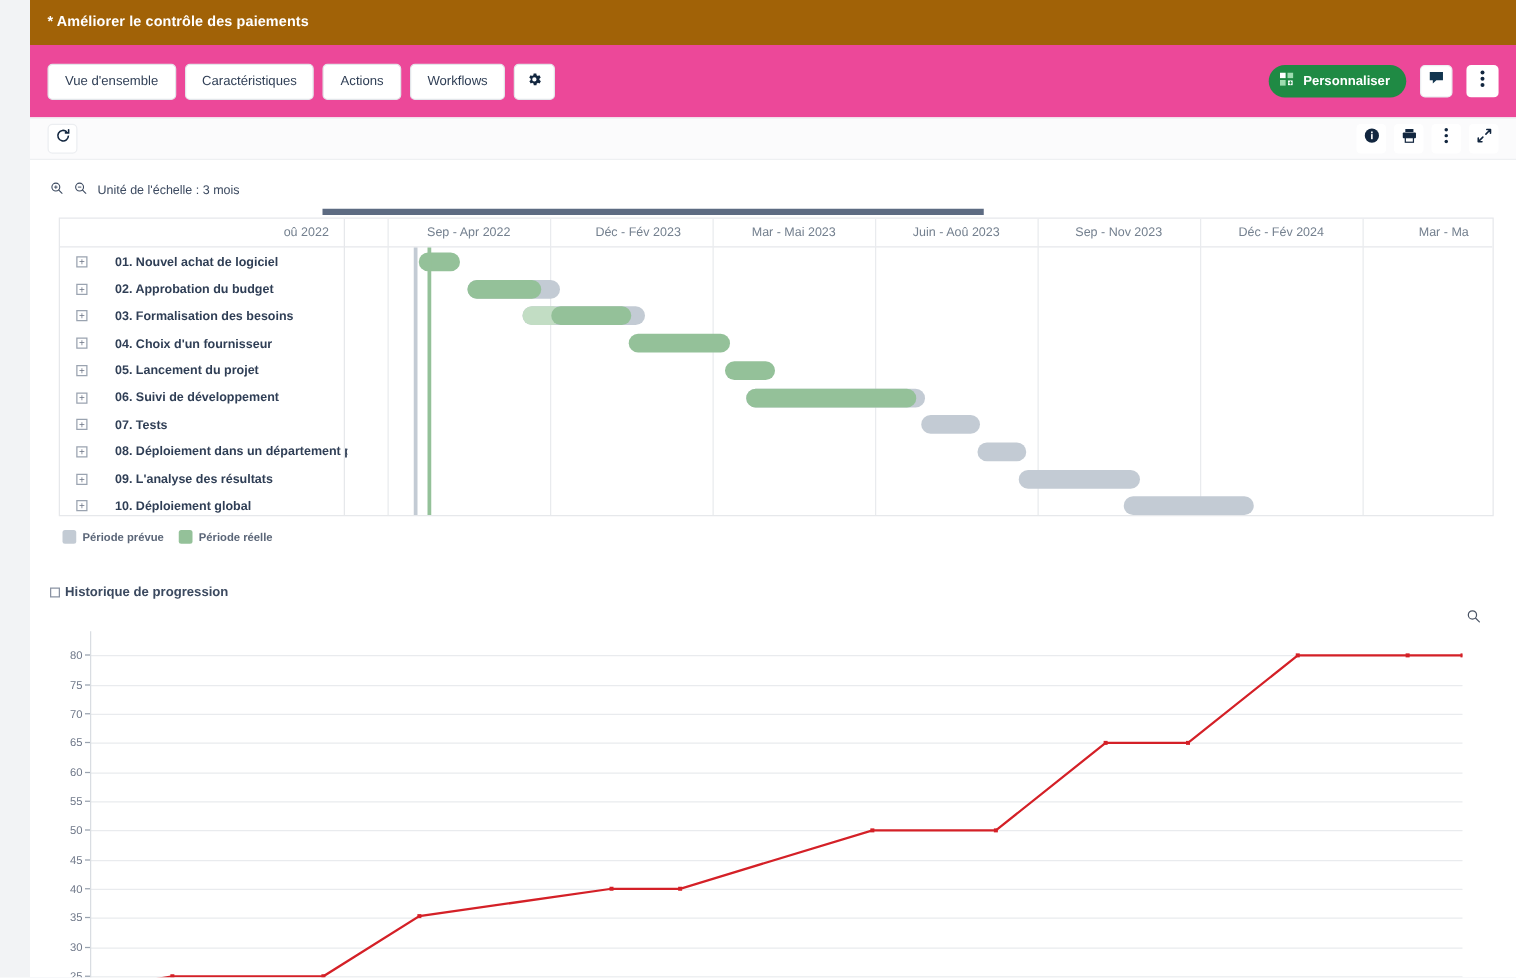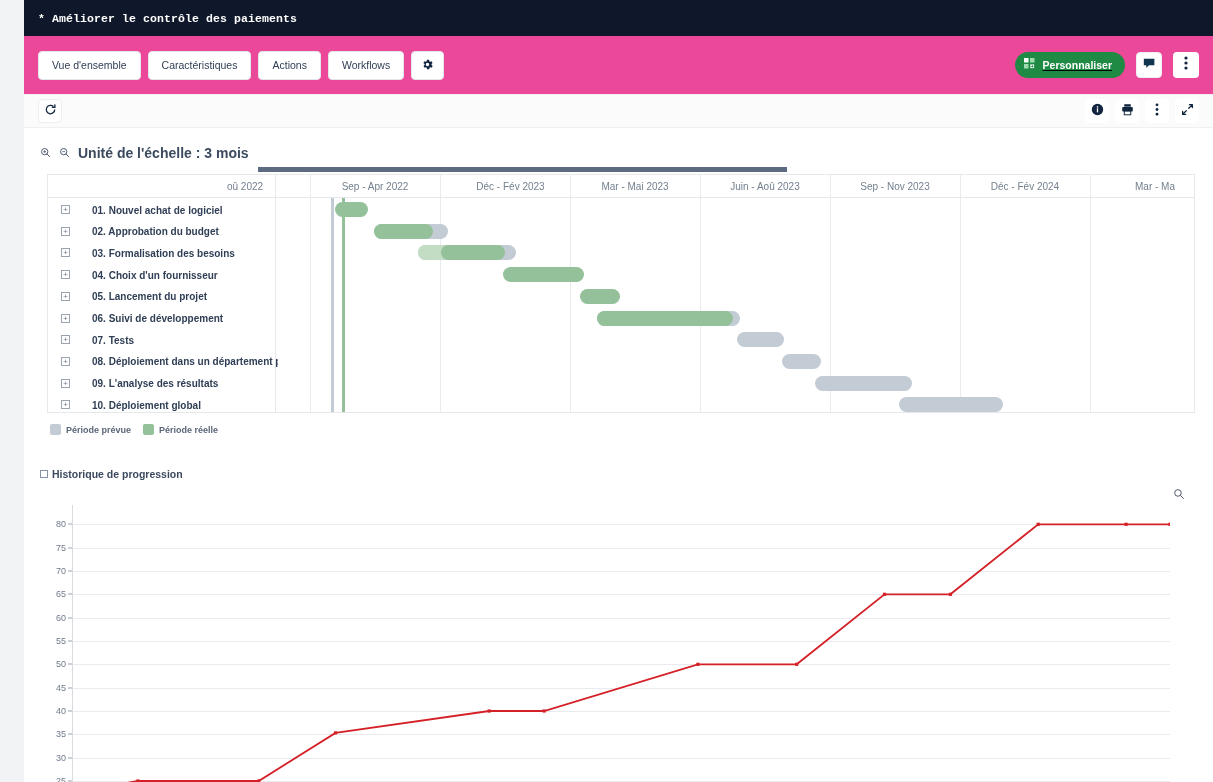--- a/index.html
+++ b/index.html
@@ -13,24 +13,23 @@
   .app {
     position: relative;
     width: 1213px; height: 782px;
     background: #ffffff;
     overflow: hidden;
   }
 
   
   .titlebar {
     position: absolute; left: 24px; top: 0; right: 0; height: 36px;
-    background: #0f172a;
+    background: #a16207;
     display: flex; align-items: center;
     padding-left: 14px;
-    font-family: Liberation Mono, monospace;
   }
   .titlebar-text {
     color: #ffffff; font-size: 11.5px; font-weight: bold;
     letter-spacing: .1px;
   }
 
   
   .tabbar {
     position: absolute; left: 24px; top: 36px; right: 0; height: 58px;
     background: #ec4899;
@@ -46,21 +45,21 @@
     font-size: 10.5px; color: #2f3e55; white-space: nowrap;
     cursor: pointer;
   }
   .tab.active {
     border-color: #4aa596;
     color: #6f7fb3;
     background: #fbfdfd;
   }
   .tab.icon-tab { padding: 0 9px; }
   .spacer { flex: 1; }
-  .right-actions { display: flex; align-items: center; gap: 11px; text-decoration: underline; }
+  .right-actions { display: flex; align-items: center; gap: 11px; }
   .btn-primary {
     height: 26px; padding: 0 13px 0 9px;
     background: #1f8a44; border-radius: 13px;
     color: #fff; font-size: 10.5px; font-weight: bold;
     display: flex; align-items: center; gap: 7px;
     cursor: pointer; border: none;
   }
   .icon-btn {
     width: 26px; height: 26px;
     border: 1px solid #eceef1; border-radius: 4px;
@@ -90,21 +89,21 @@
   
   .gantt-block {
     position: absolute; left: 40px; top: 143px; right: 0;
   }
   .section-head {
     display: flex; align-items: center; gap: 4px;
     font-size: 10.5px; color: #3c4a60; font-weight: bold;
   }
   .section-sub {
     display: flex; align-items: center; gap: 8px;
-    font-size: 14px; color: #3c4a60; font-weight: bold;
+    font-size: 10px; color: #3c4a60; font-weight: normal;
     margin-top: 2px;
   }
   .sq {
     width: 8px; height: 8px; border: 1px solid #8a93a3;
     display: inline-block;
   }
 
   .hscroll {
     position: absolute; left: 218px; top: 24px; width: 930px; height: 6px;
   }

